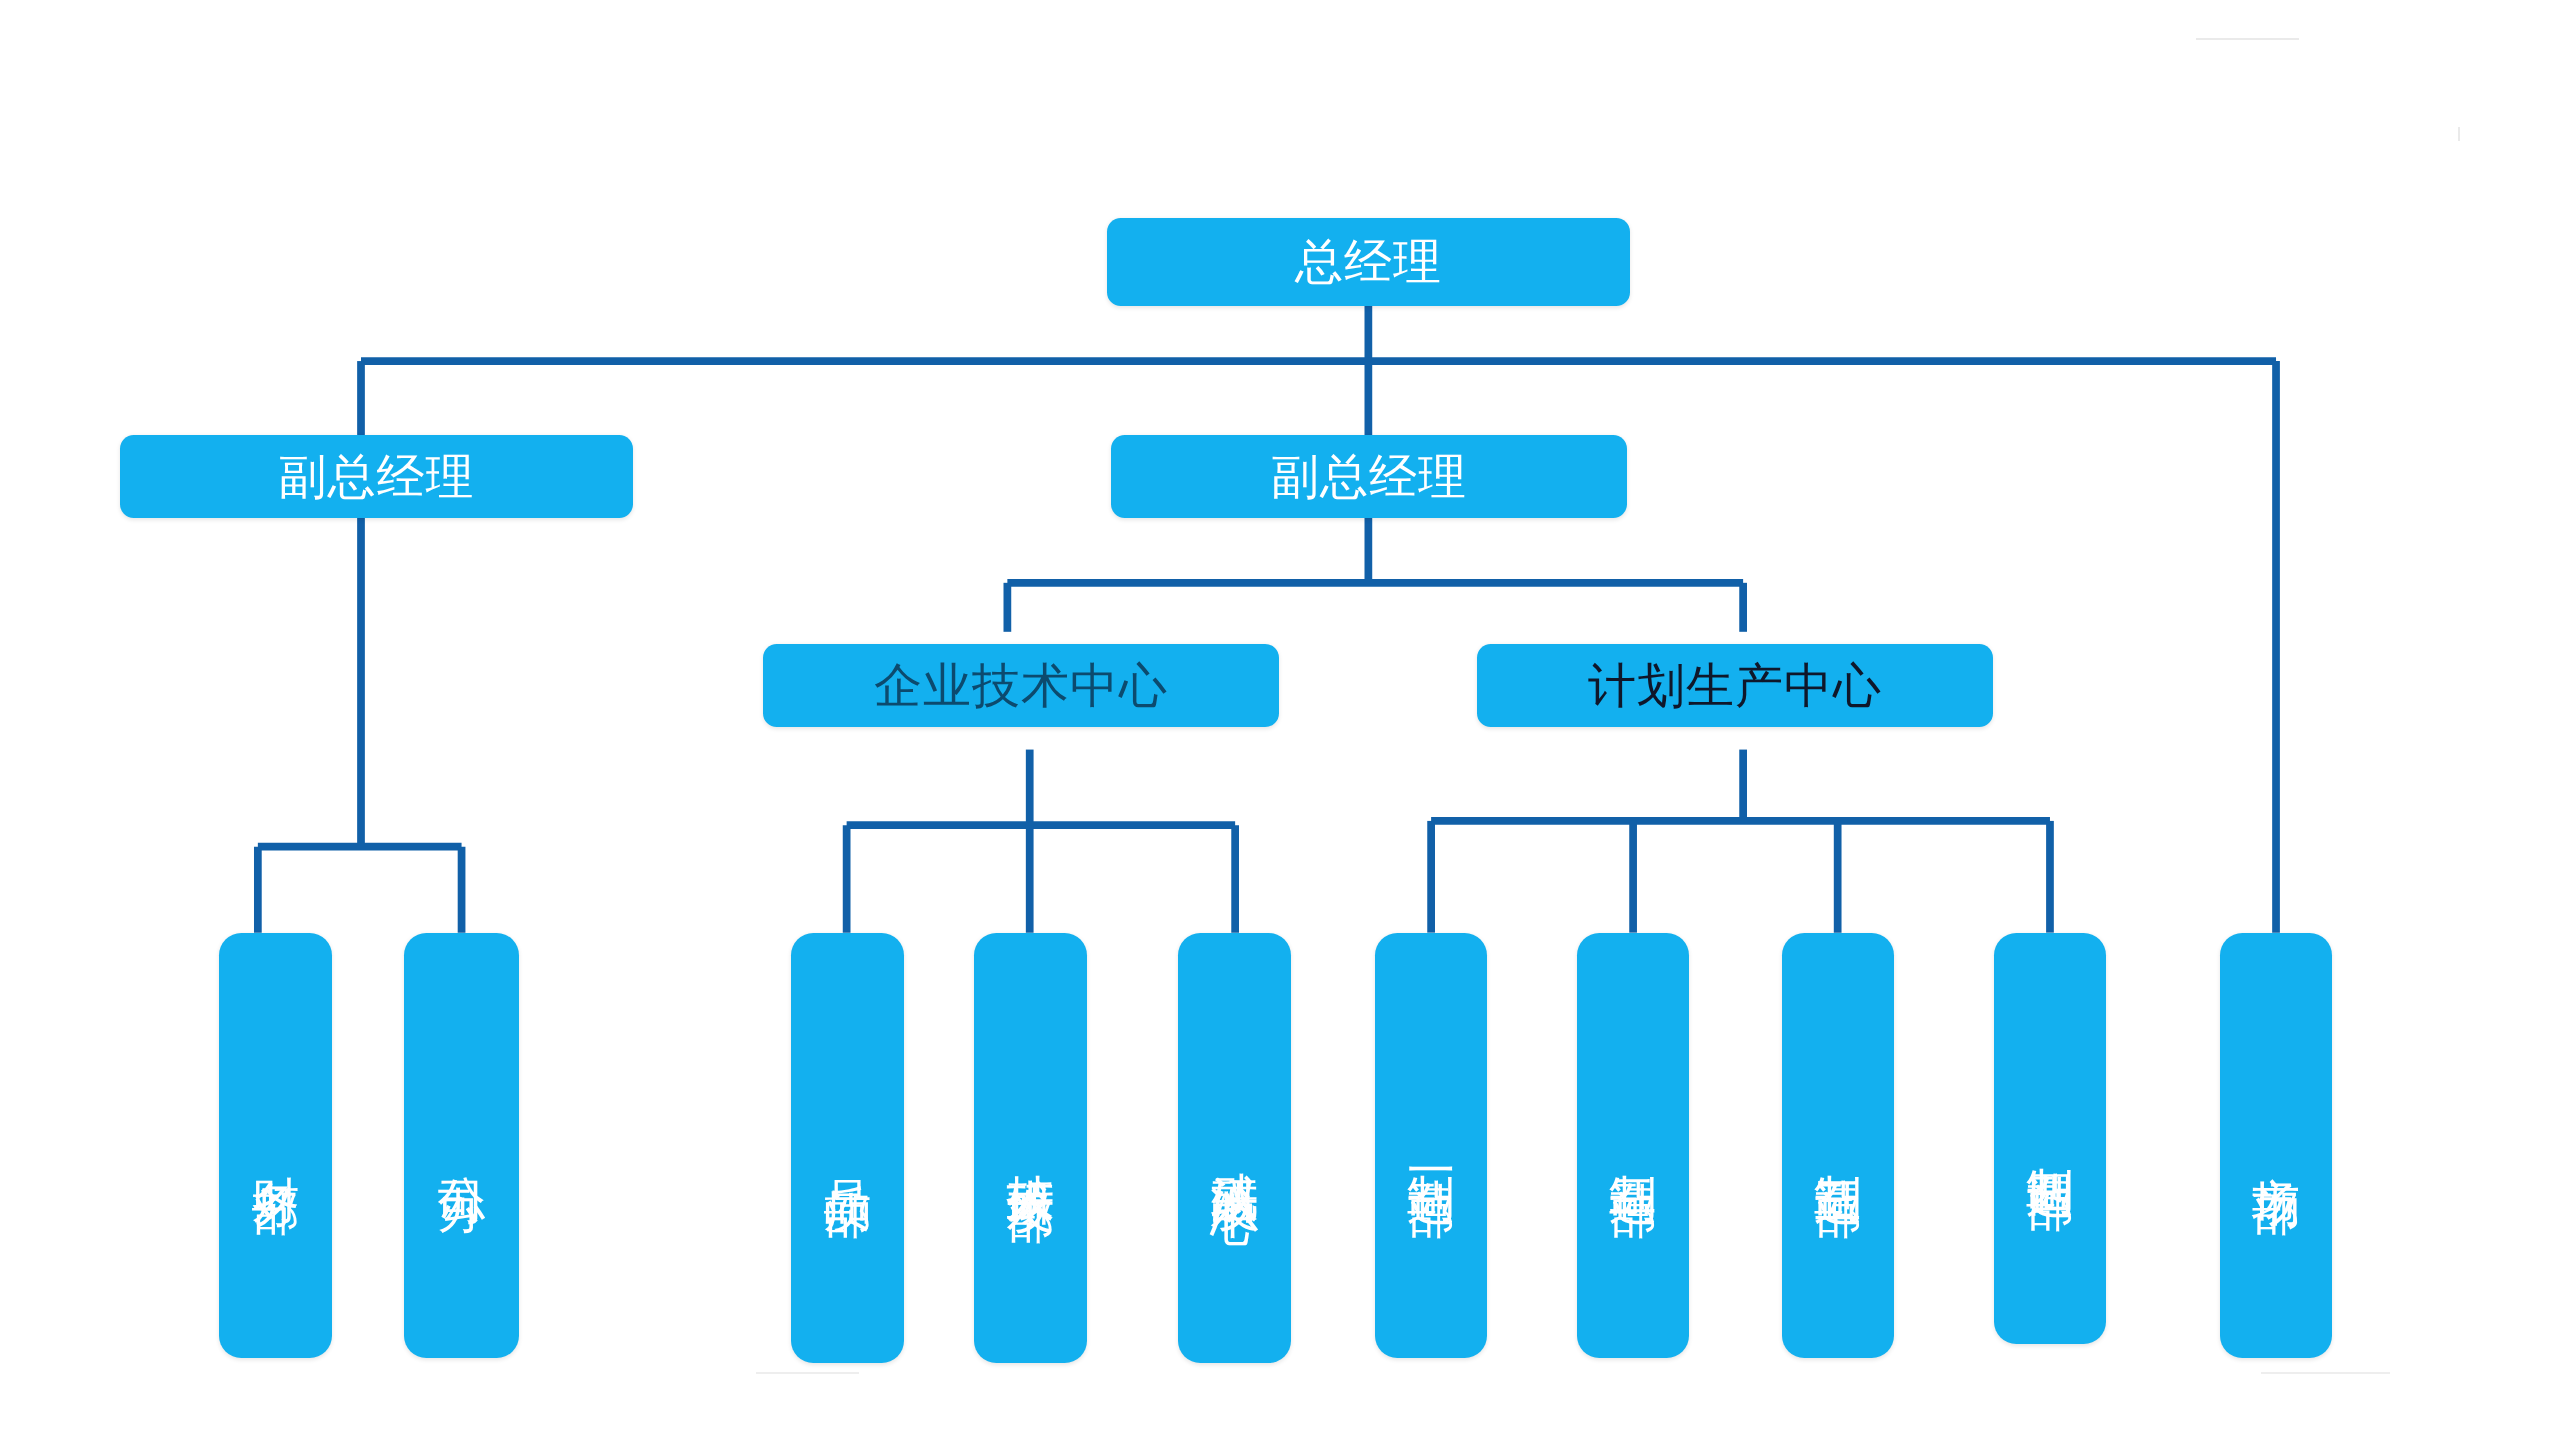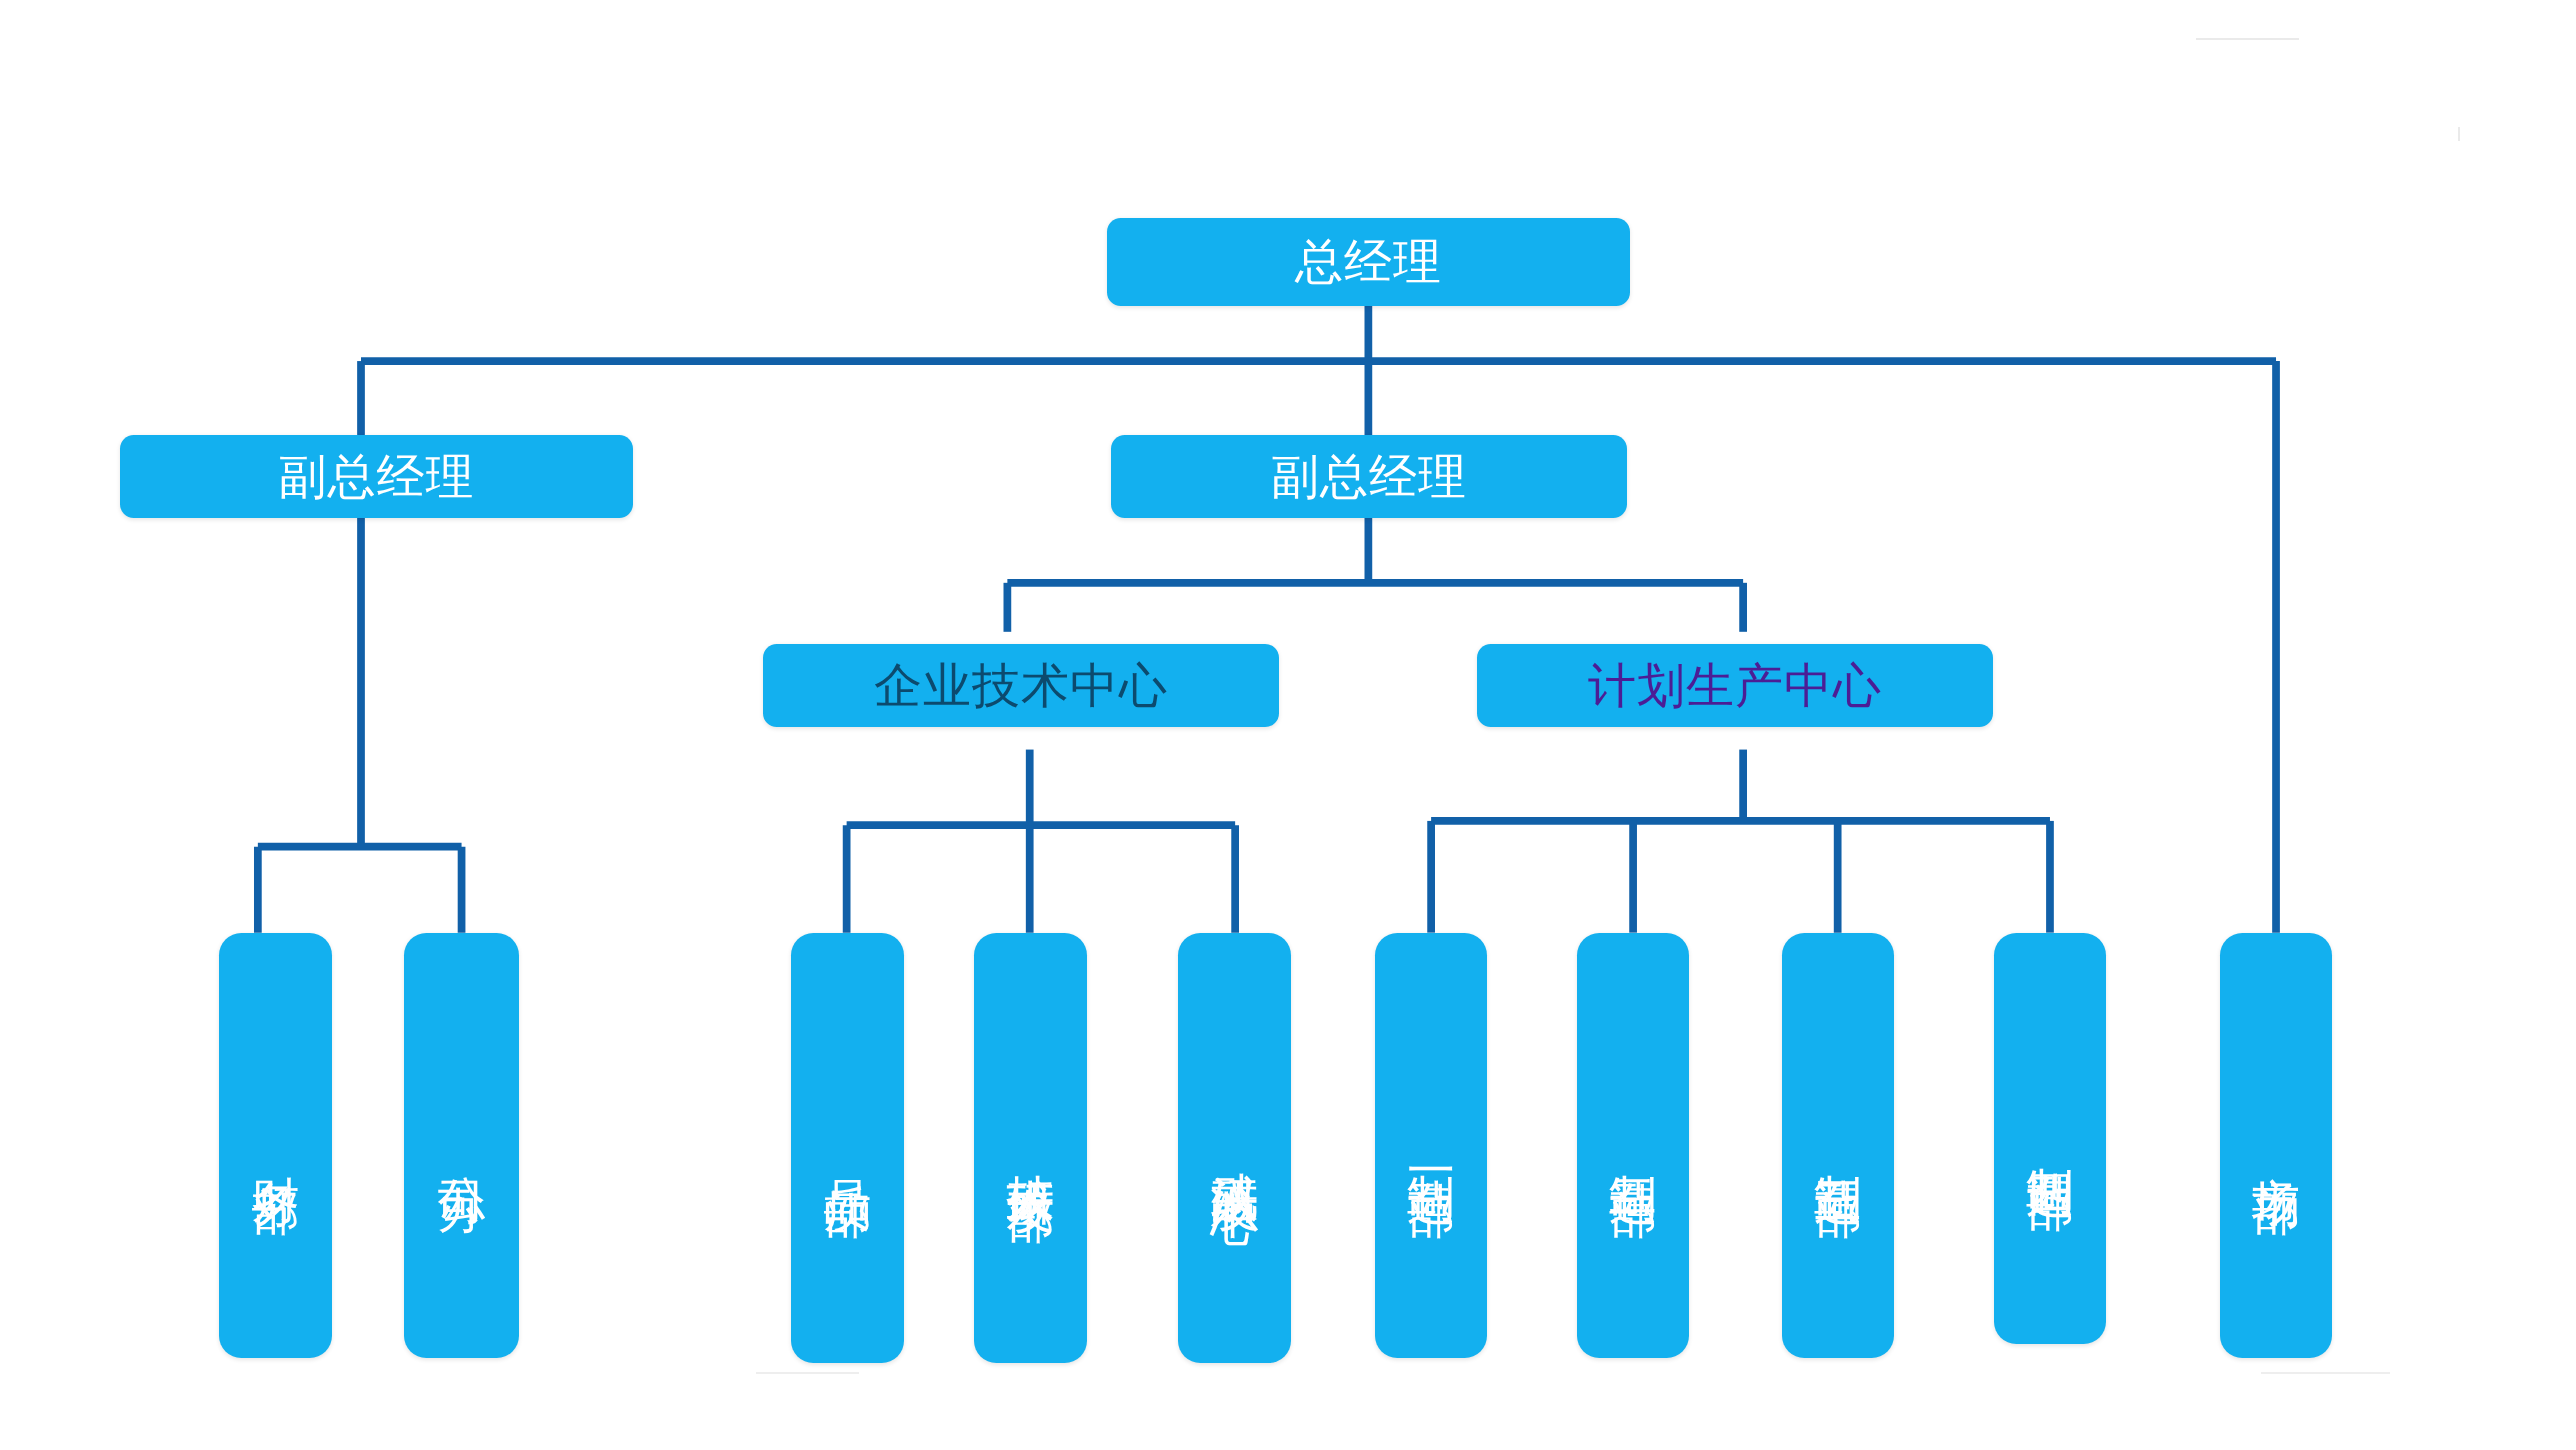--- a/index.html
+++ b/index.html
@@ -119,21 +119,21 @@
 
   <div class="node horiz" style="left: 1111px; top: 435px; width: 516px; height: 83px; background: rgb(19, 176, 239);">
     <span class="label" style="color: rgb(255, 255, 255);">副总经理</span>
   </div>
 
   <div class="node horiz" style="left: 763px; top: 644px; width: 516px; height: 83px; background: rgb(19, 176, 239);">
     <span class="label" style="color: #0c4a6e;">企业技术中心</span>
   </div>
 
   <div class="node horiz" style="left: 1477px; top: 644px; width: 516px; height: 83px; background: rgb(19, 176, 239);">
-    <span class="label" style="color: #4c1d95;">计划生产中心</span>
+    <span class="label" style="color: #0f172a;">计划生产中心</span>
   </div>
 
   <div class="node vert" style="left: 219px; top: 933px; width: 113px; height: 425px; background: rgb(19, 176, 239);">
     <span class="label" style="color: rgb(255, 255, 255);">财务部</span>
   </div>
 
   <div class="node vert" style="left: 404px; top: 933px; width: 115px; height: 425px; background: rgb(19, 176, 239);">
     <span class="label" style="color: rgb(255, 255, 255);">公司办</span>
   </div>
 

